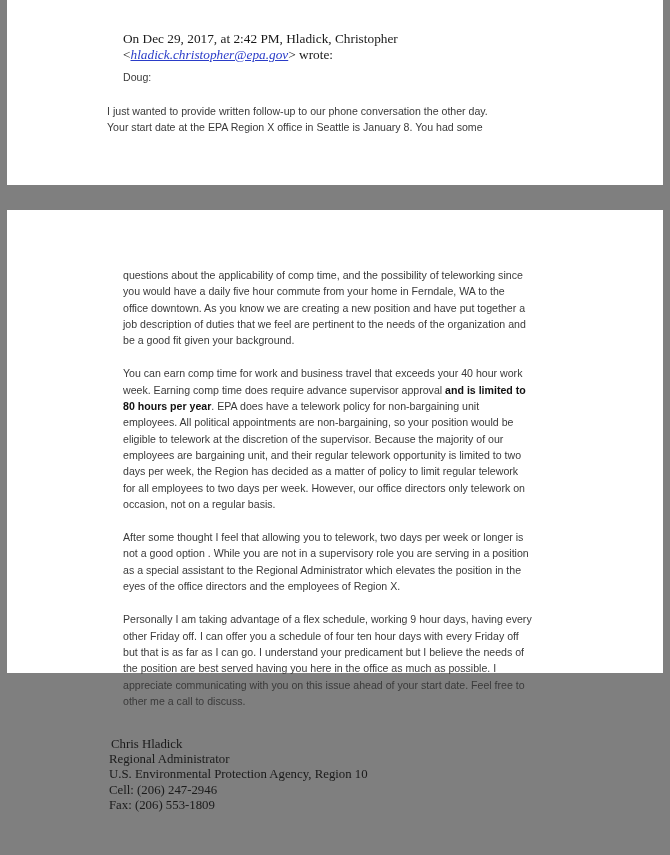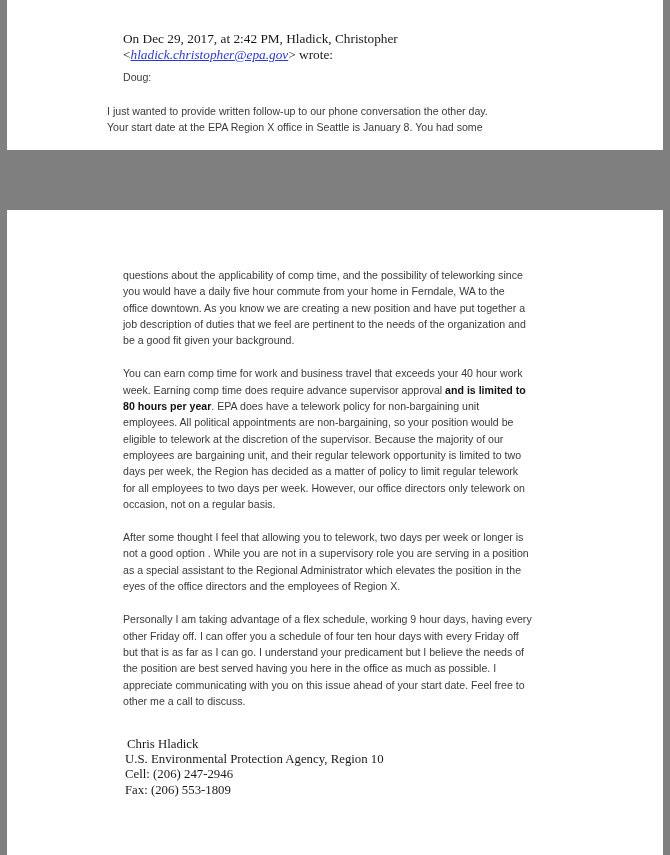--- a/index.html
+++ b/index.html
@@ -4,40 +4,40 @@
   <style>
     html, body { margin: 0; padding: 0; }
     body {
       width: 670px; height: 855px; overflow: hidden;
       background: #7f7f7f; position: relative;
       font-family: "Liberation Sans", sans-serif;
     }
     .page {
       position: absolute; left: 7px; width: 656px; background: #ffffff;
     }
-    .page-top { top: 0; height: 150px; }
-    .page-bottom { top: 210px; height: 645px; }
+    .page-top { top: 0; height: 185px; }
+    .page-bottom { top: 210px; height: 463px; }
     .serif {
       font-family: "Liberation Serif", "DejaVu Serif", serif;
       color: #1a1a1a; font-size: 13.3px; line-height: 15.5px;
     }
     .sans {
       font-family: "Liberation Sans", "DejaVu Sans", sans-serif;
       color: #3a3a3a; font-size: 10.6px; line-height: 16.3px;
     }
     .header-block { position: absolute; left: 116px; top: 31px; }
     .email-link { color: #2a3cc8; text-decoration: underline; font-style: italic; }
     .salutation { position: absolute; left: 116px; top: 69px; }
     .intro { position: absolute; left: 100px; top: 103px; width: 450px; }
     .body-block { position: absolute; left: 116px; top: 57px; width: 450px; }
     .para { margin: 0 0 17px 0; }
     .para b { color: #111; font-weight: bold; margin-top: 20px; }
     .line { display: block; white-space: nowrap; }
     .signature {
-      position: absolute; left: 118px; top: 527px;
+      position: absolute; left: 102px; top: 527px;
       font-family: "Liberation Serif", "DejaVu Serif", serif;
       color: #1a1a1a; font-size: 12.8px; line-height: 15.2px;
     }
     .signature .sig-name { padding-left: 2px; }
   </style>
 </head>
 <body>
 
 <div class="page page-top">
   <div class="header-block serif">
@@ -90,17 +90,18 @@
       <span class="line">other Friday off. I can offer you a schedule of four ten hour days with every Friday off</span>
       <span class="line">but that is as far as I can go. I understand your predicament but I believe the needs of</span>
       <span class="line">the position are best served having you here in the office as much as possible. I</span>
       <span class="line">appreciate communicating with you on this issue ahead of your start date. Feel free to</span>
       <span class="line">other me a call to discuss.</span>
     </p>
   </div>
 
   <div class="signature">
     <span class="line sig-name">Chris Hladick</span>
+    <span class="line">Regional Administrator</span>
     <span class="line">U.S. Environmental Protection Agency, Region 10</span>
     <span class="line">Cell: (206) 247-2946</span>
     <span class="line">Fax: (206) 553-1809</span>
   </div>
 </div>
 
 </body></html>

